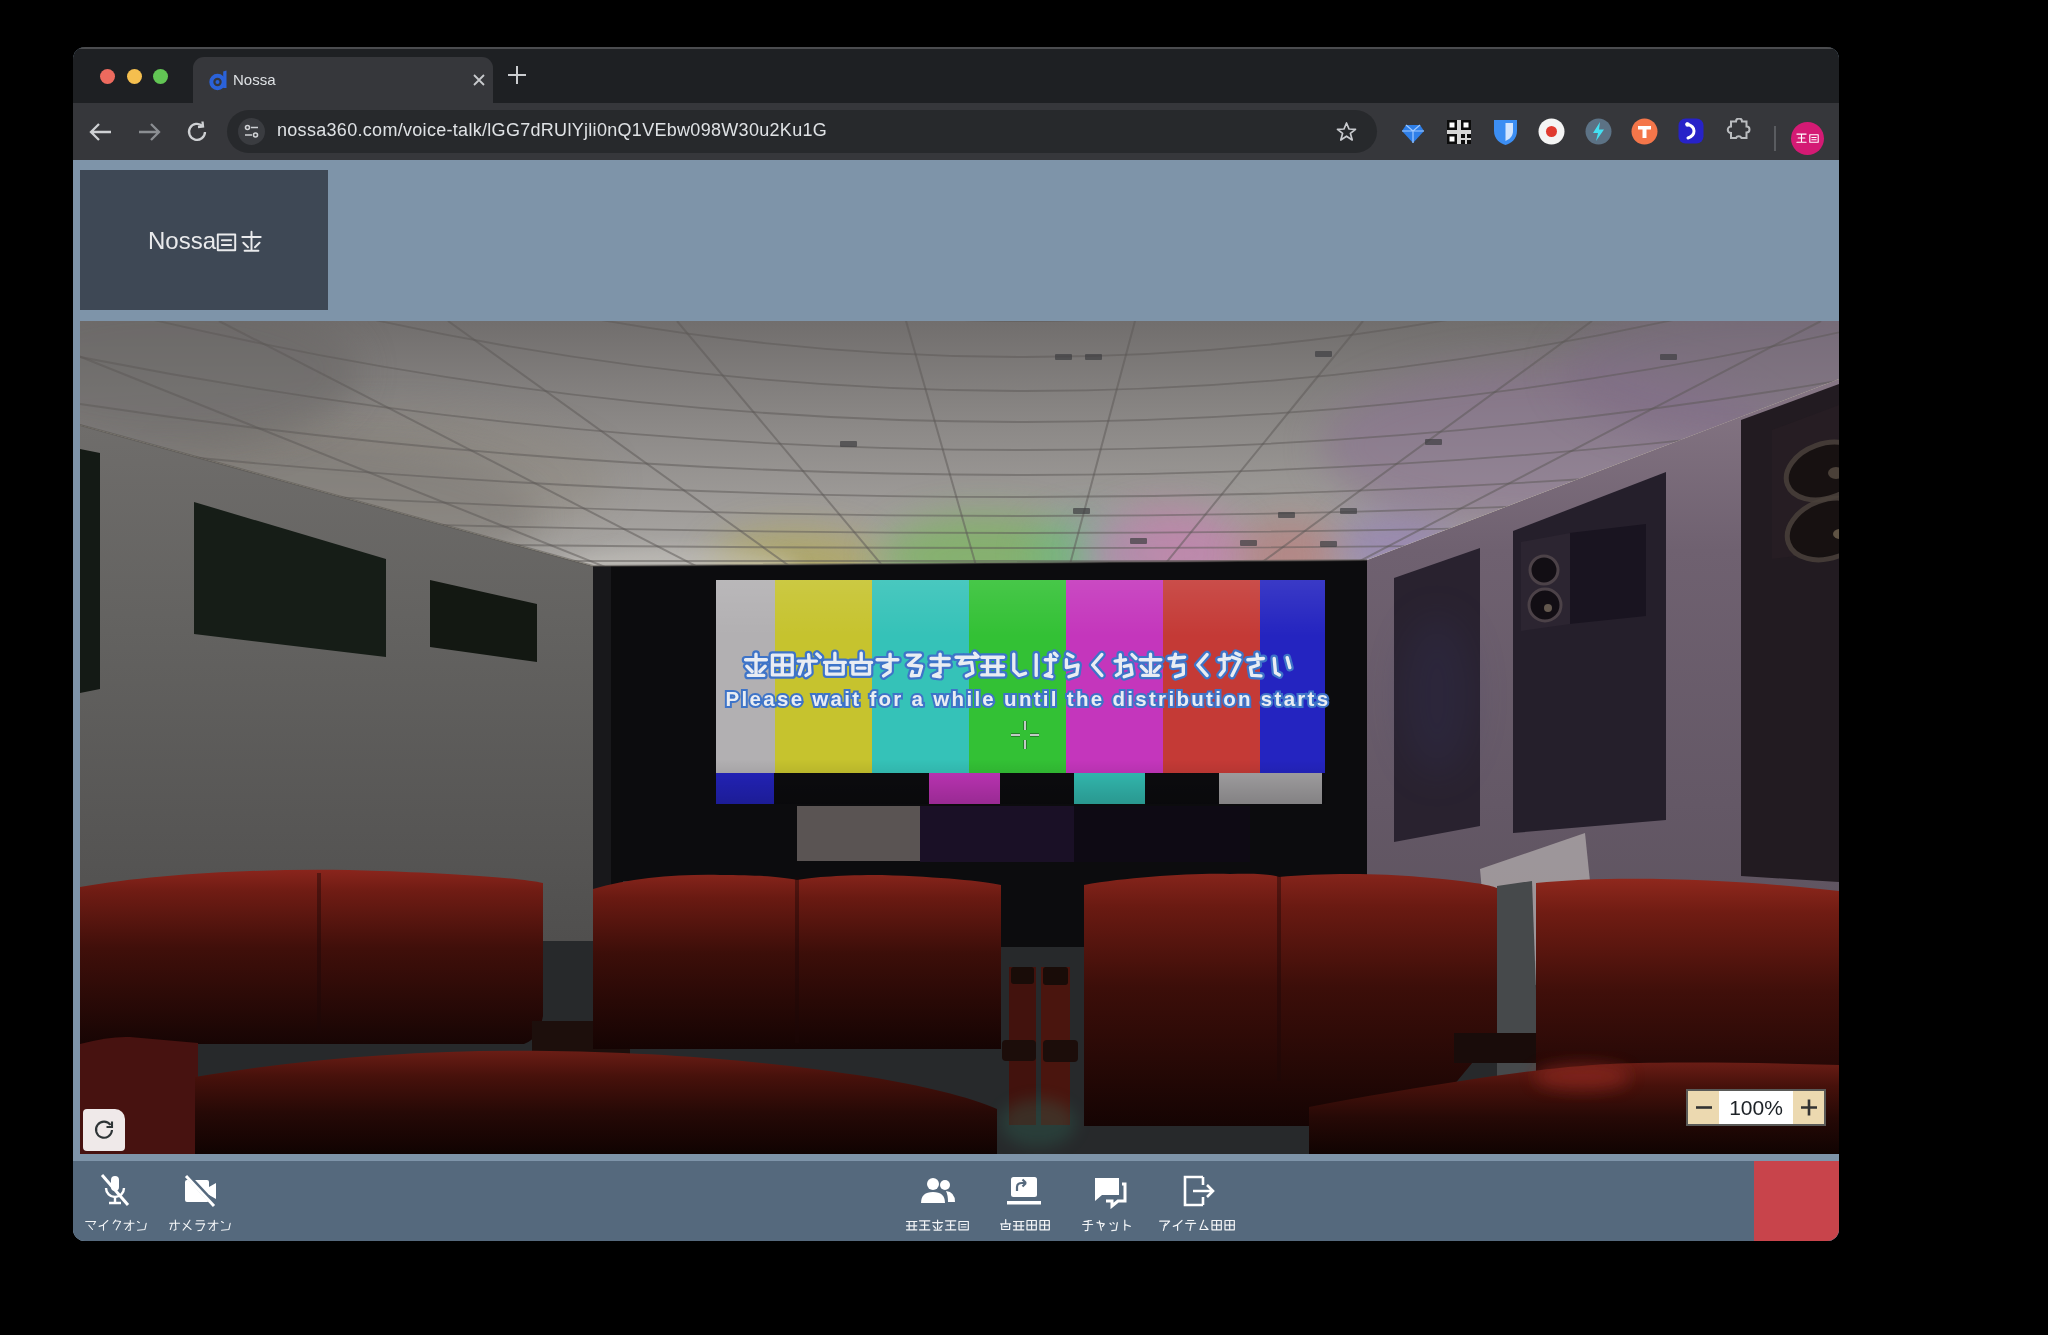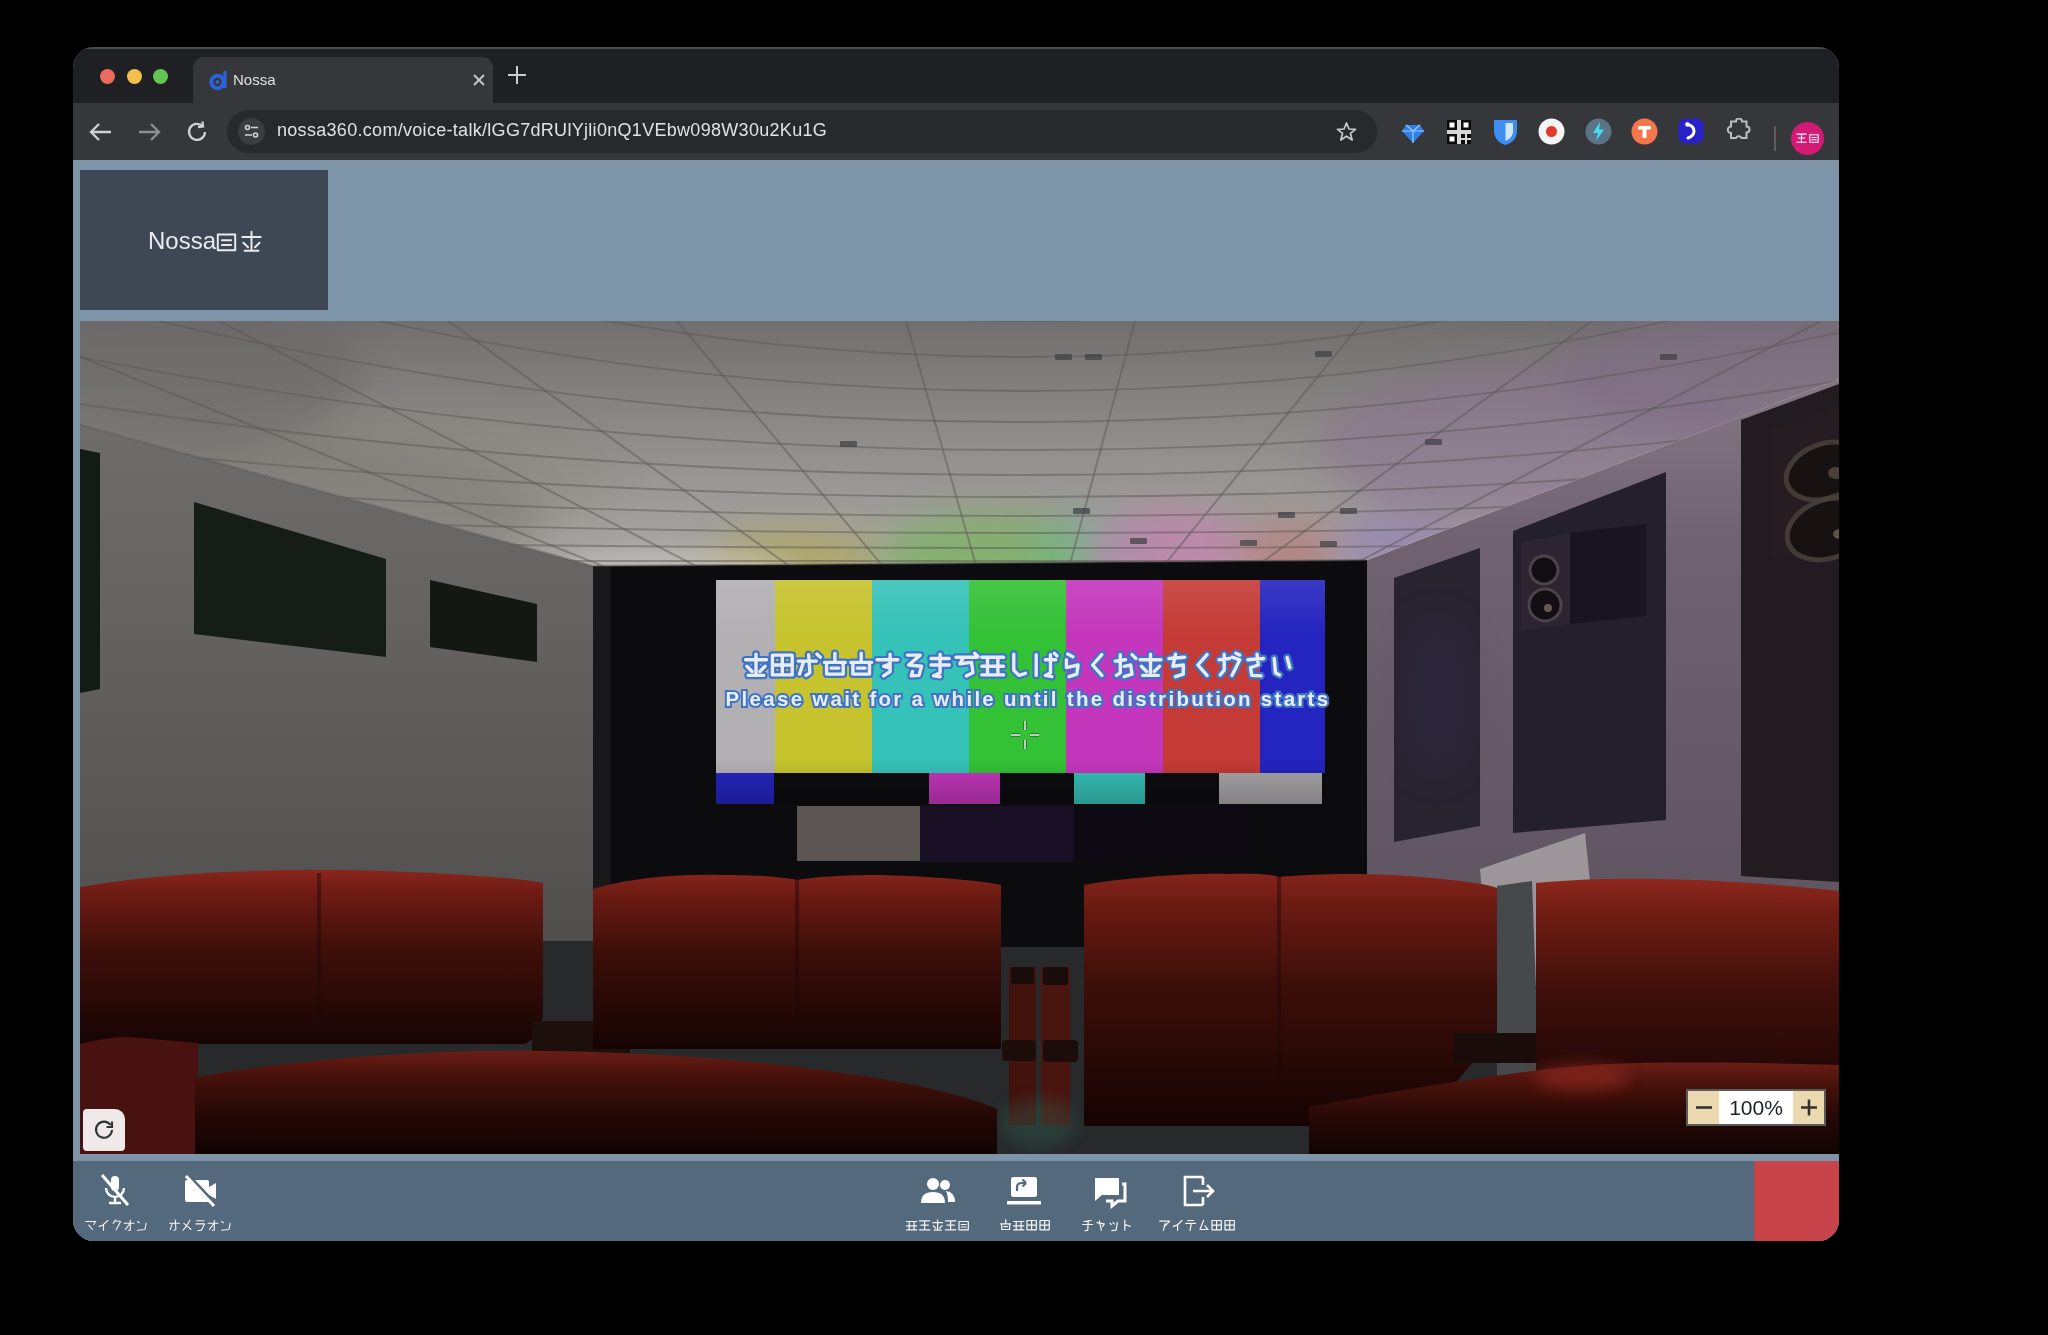--- a/index.html
+++ b/index.html
@@ -1,15 +1,15 @@
 <!DOCTYPE html>
 <html><head><meta charset="utf-8"><style>
 *{margin:0;padding:0;box-sizing:border-box}
 body{width:2048px;height:1335px;background:#000;font-family:"Liberation Sans",sans-serif;position:relative;overflow:hidden}
-.win{position:absolute;left:73px;top:47px;width:1766px;height:1194px;border-radius:21px;overflow:hidden;background:#7e94a9}
+.win{position:absolute;left:73px;top:47px;width:1766px;height:1194px;border-radius:12px;overflow:hidden;background:#7e94a9}
 .tabstrip{position:absolute;left:0;top:0;width:100%;height:56px;background:#1e2023}
 .light{position:absolute;top:21.5px;width:15px;height:15px;border-radius:50%}
 .tab{position:absolute;left:120px;top:10px;width:300px;height:46px;background:#36373b;border-radius:11px 11px 0 0}
 .tabtitle{position:absolute;left:40px;top:14px;font-size:15px;color:#dee1e4}
 .toolbar{position:absolute;left:0;top:56px;width:100%;height:57px;background:#36373b}
 .pill{position:absolute;left:154px;top:7px;width:1150px;height:43px;border-radius:21.5px;background:#27292c}
 .urltext{position:absolute;left:50px;top:10px;font-size:18px;color:#dfe2e5;letter-spacing:0.3px}
 .page{position:absolute;left:0;top:113px;width:100%;height:1081px;background:#7e94a9}
 .roombox{position:absolute;left:7px;top:10px;width:248px;height:140px;background:#3e4855}
 .viewer{position:absolute;left:7px;top:161px;width:1887px;height:833px;background:#fef9c3;overflow:hidden}

